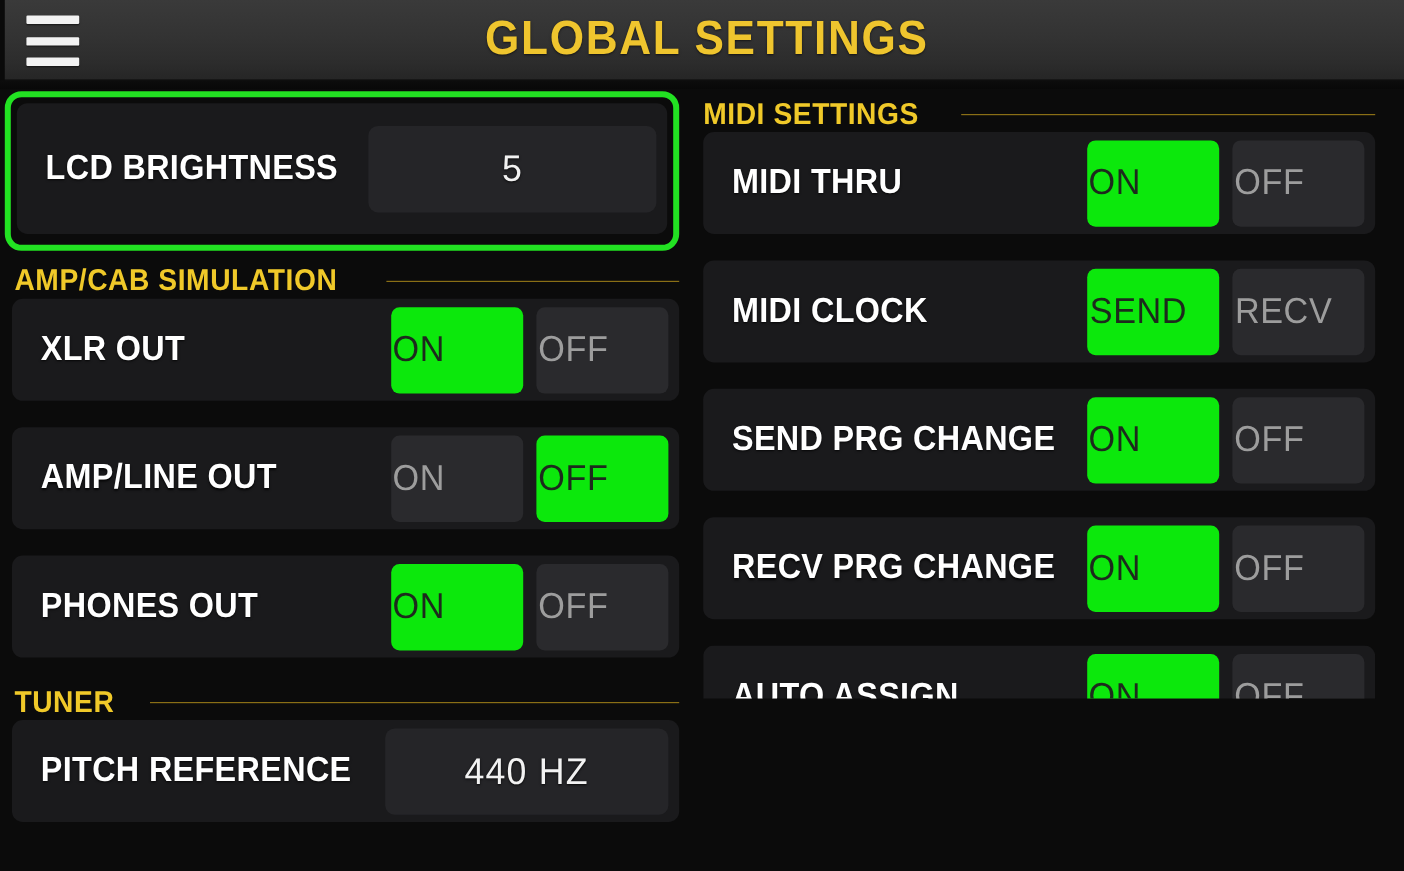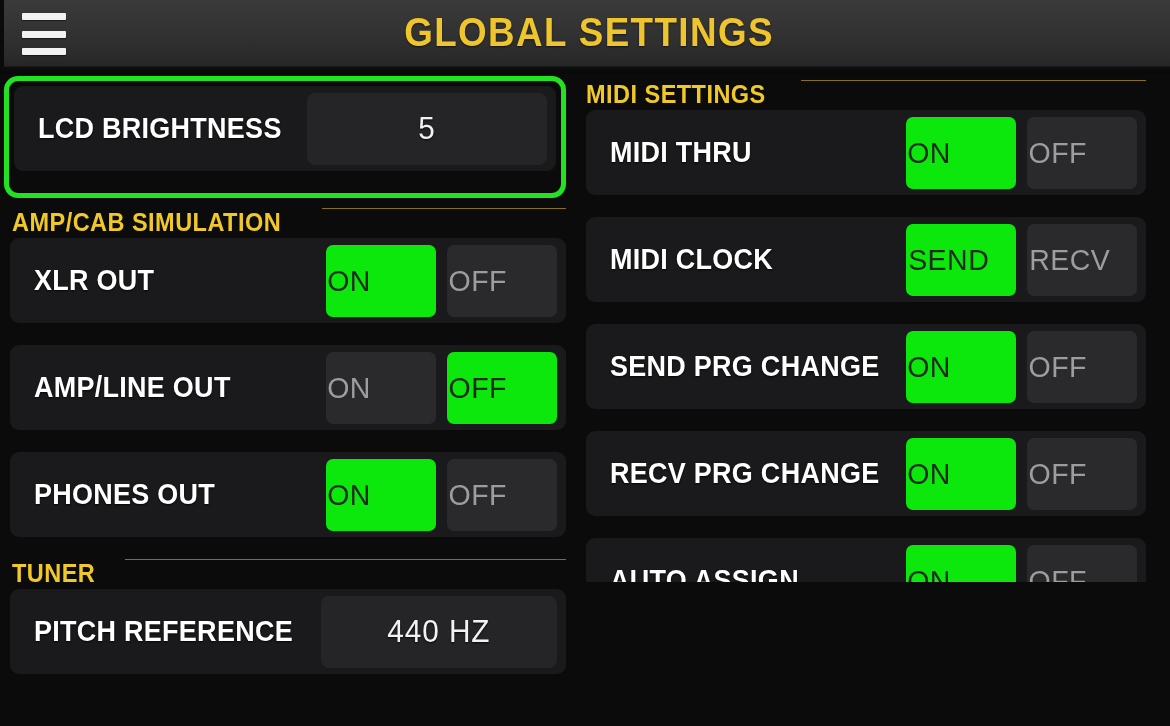--- a/index.html
+++ b/index.html
@@ -73,20 +73,21 @@
     top:0;
     width:580px;
     height:652px;
   }
   .col-left  { left:0; }
   .col-right { left:580px; }
 
   
   .section-head {
     display:flex;
+    align-items:center;
     height:30px;
     padding:0 14px 0 12px;
     gap:24px;
   }
   .section-title {
     color:#f0c929;
     font-size:25px;
     font-weight:bold;
     letter-spacing:.5px;
     transform:scaleX(0.94);
@@ -172,21 +173,21 @@
 
   
   .selected-wrap {
     position:relative;
     margin:2px 14px 0 4px;
     padding:5px;
     border:5px solid #22e222;
     border-radius:14px;
     background:#0b0b0b;
   }
-  .selected-wrap .row { margin-bottom:17px; height:85px; }
+  .selected-wrap .row { margin-bottom:4px; height:109px; }
 
   
   .col-right .row-wrap { padding:0 14px 4px 6px; }
   .col-right .section-head { padding:0 14px 0 6px; }
 
   
   .clip-row { height:44px; overflow:hidden; }
   .clip-row .row { margin-bottom:0; }
 </style>
 </head>

